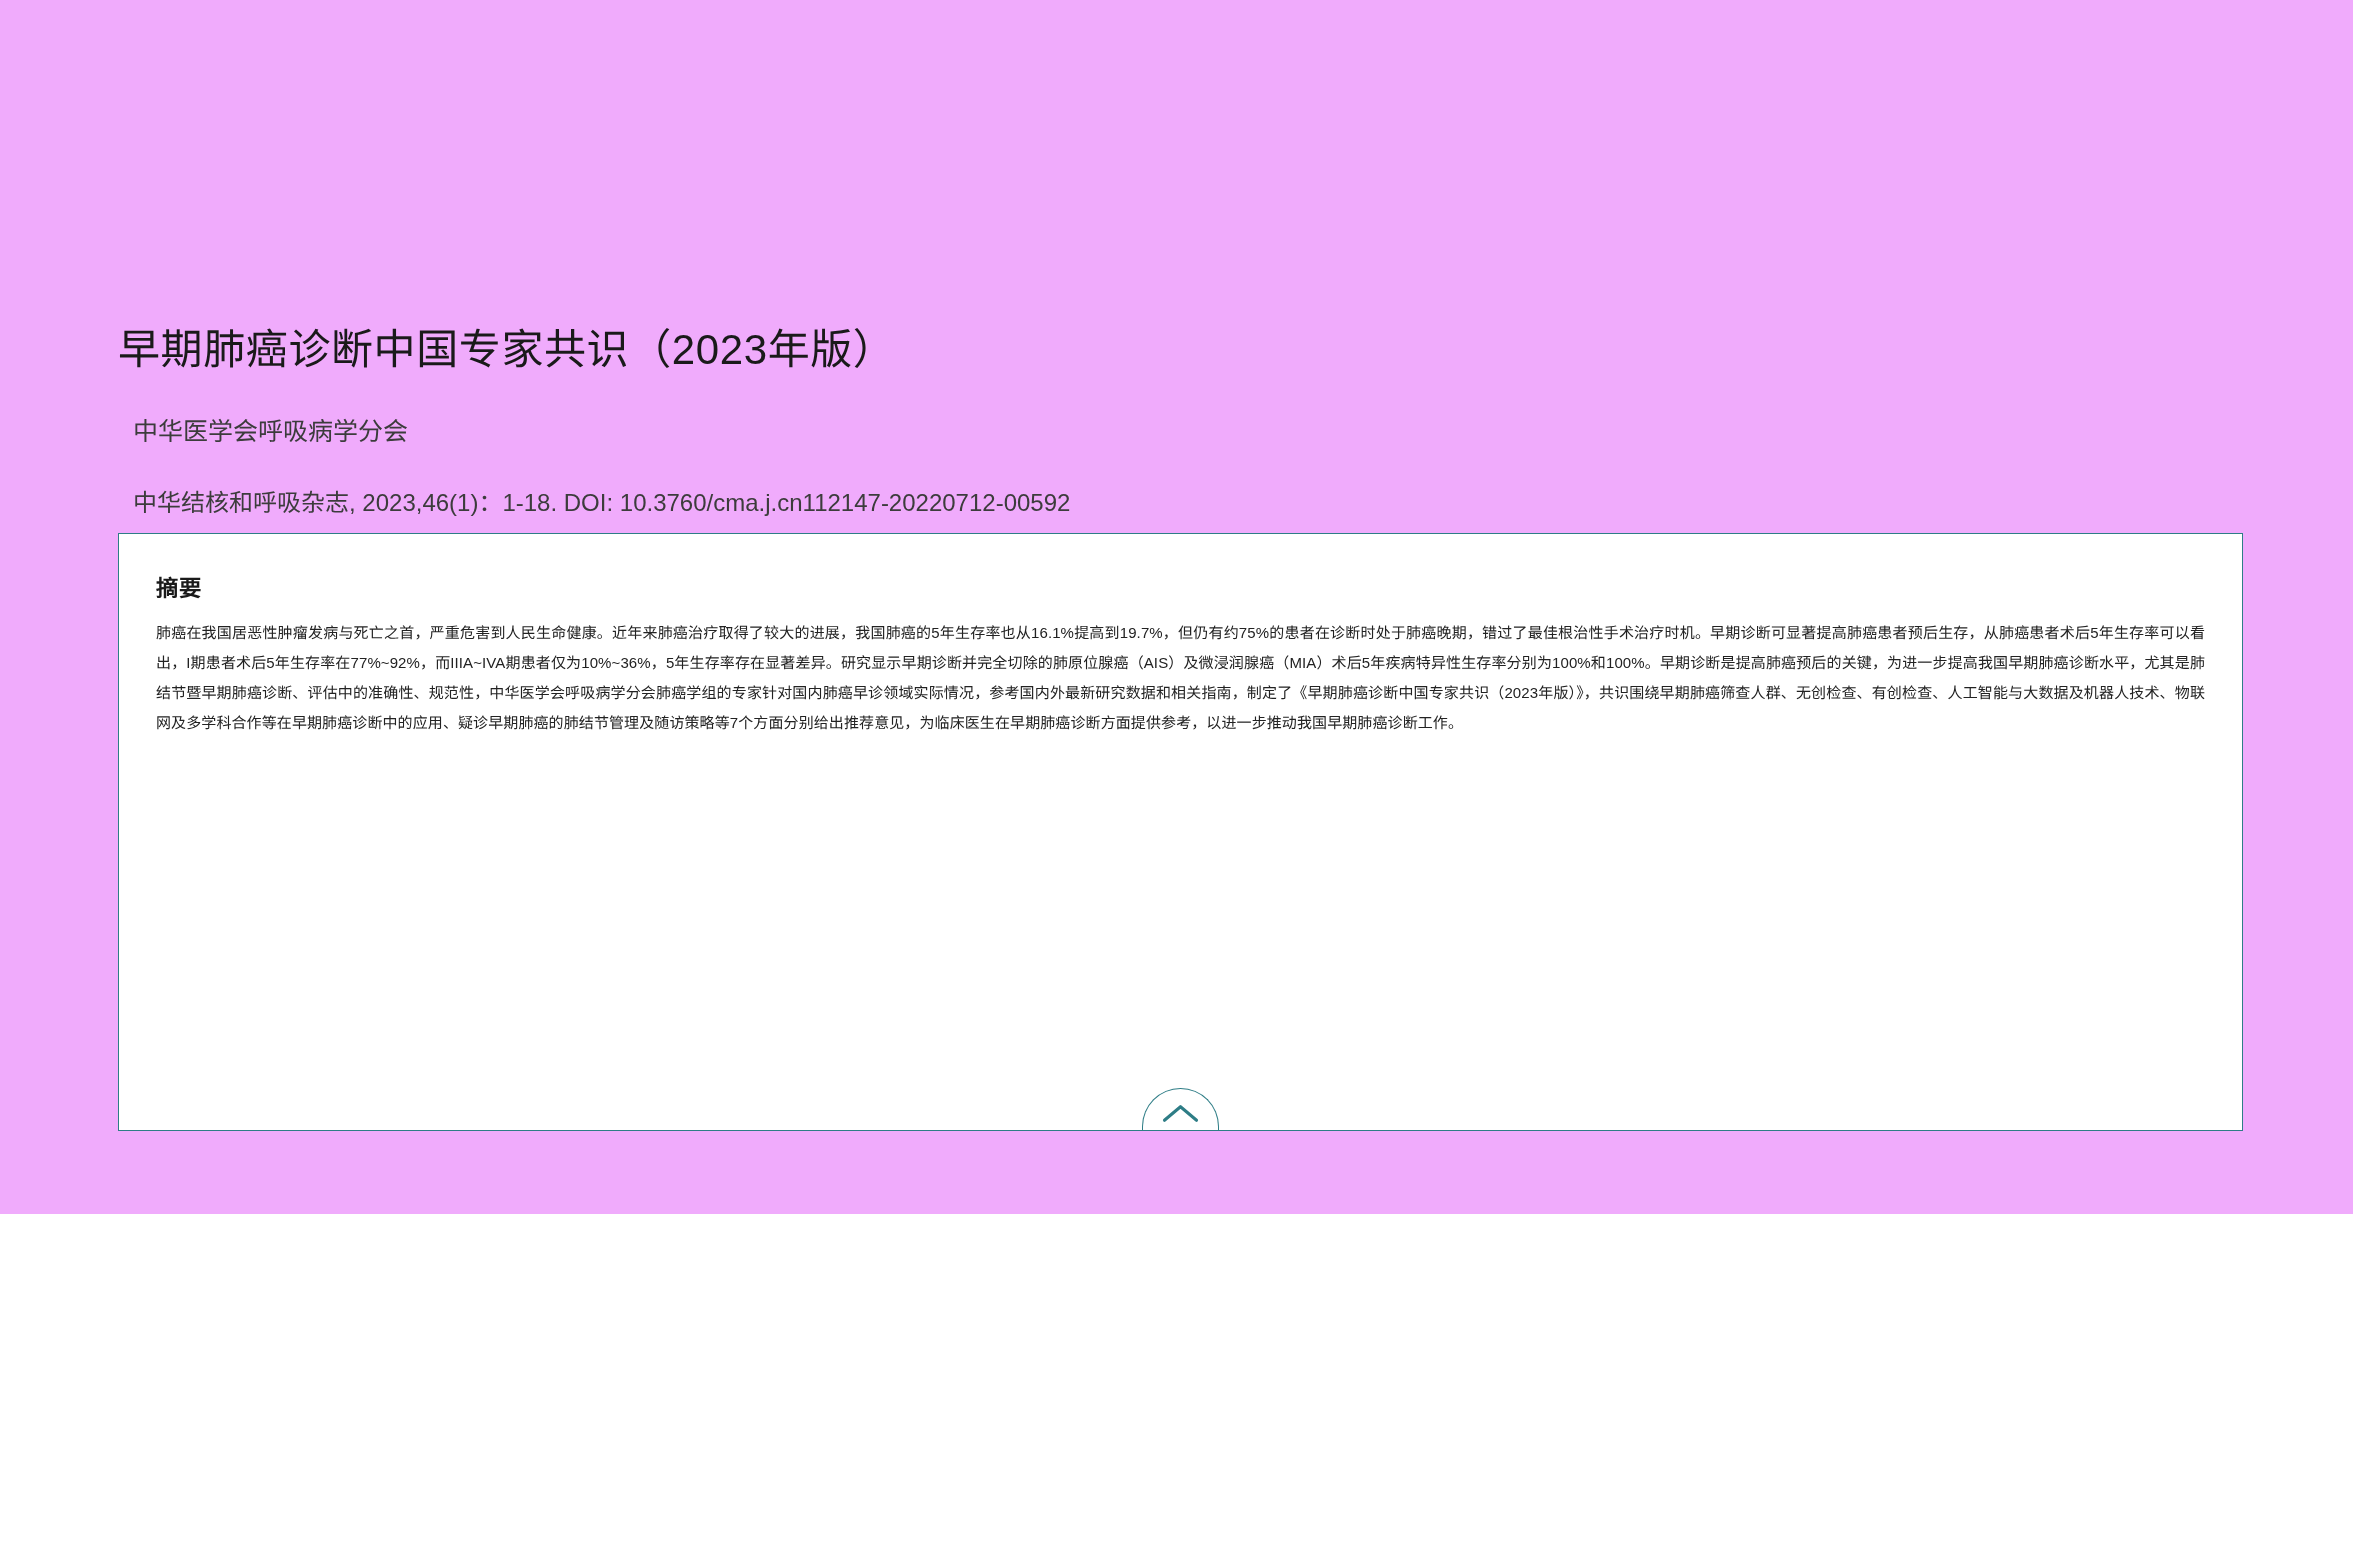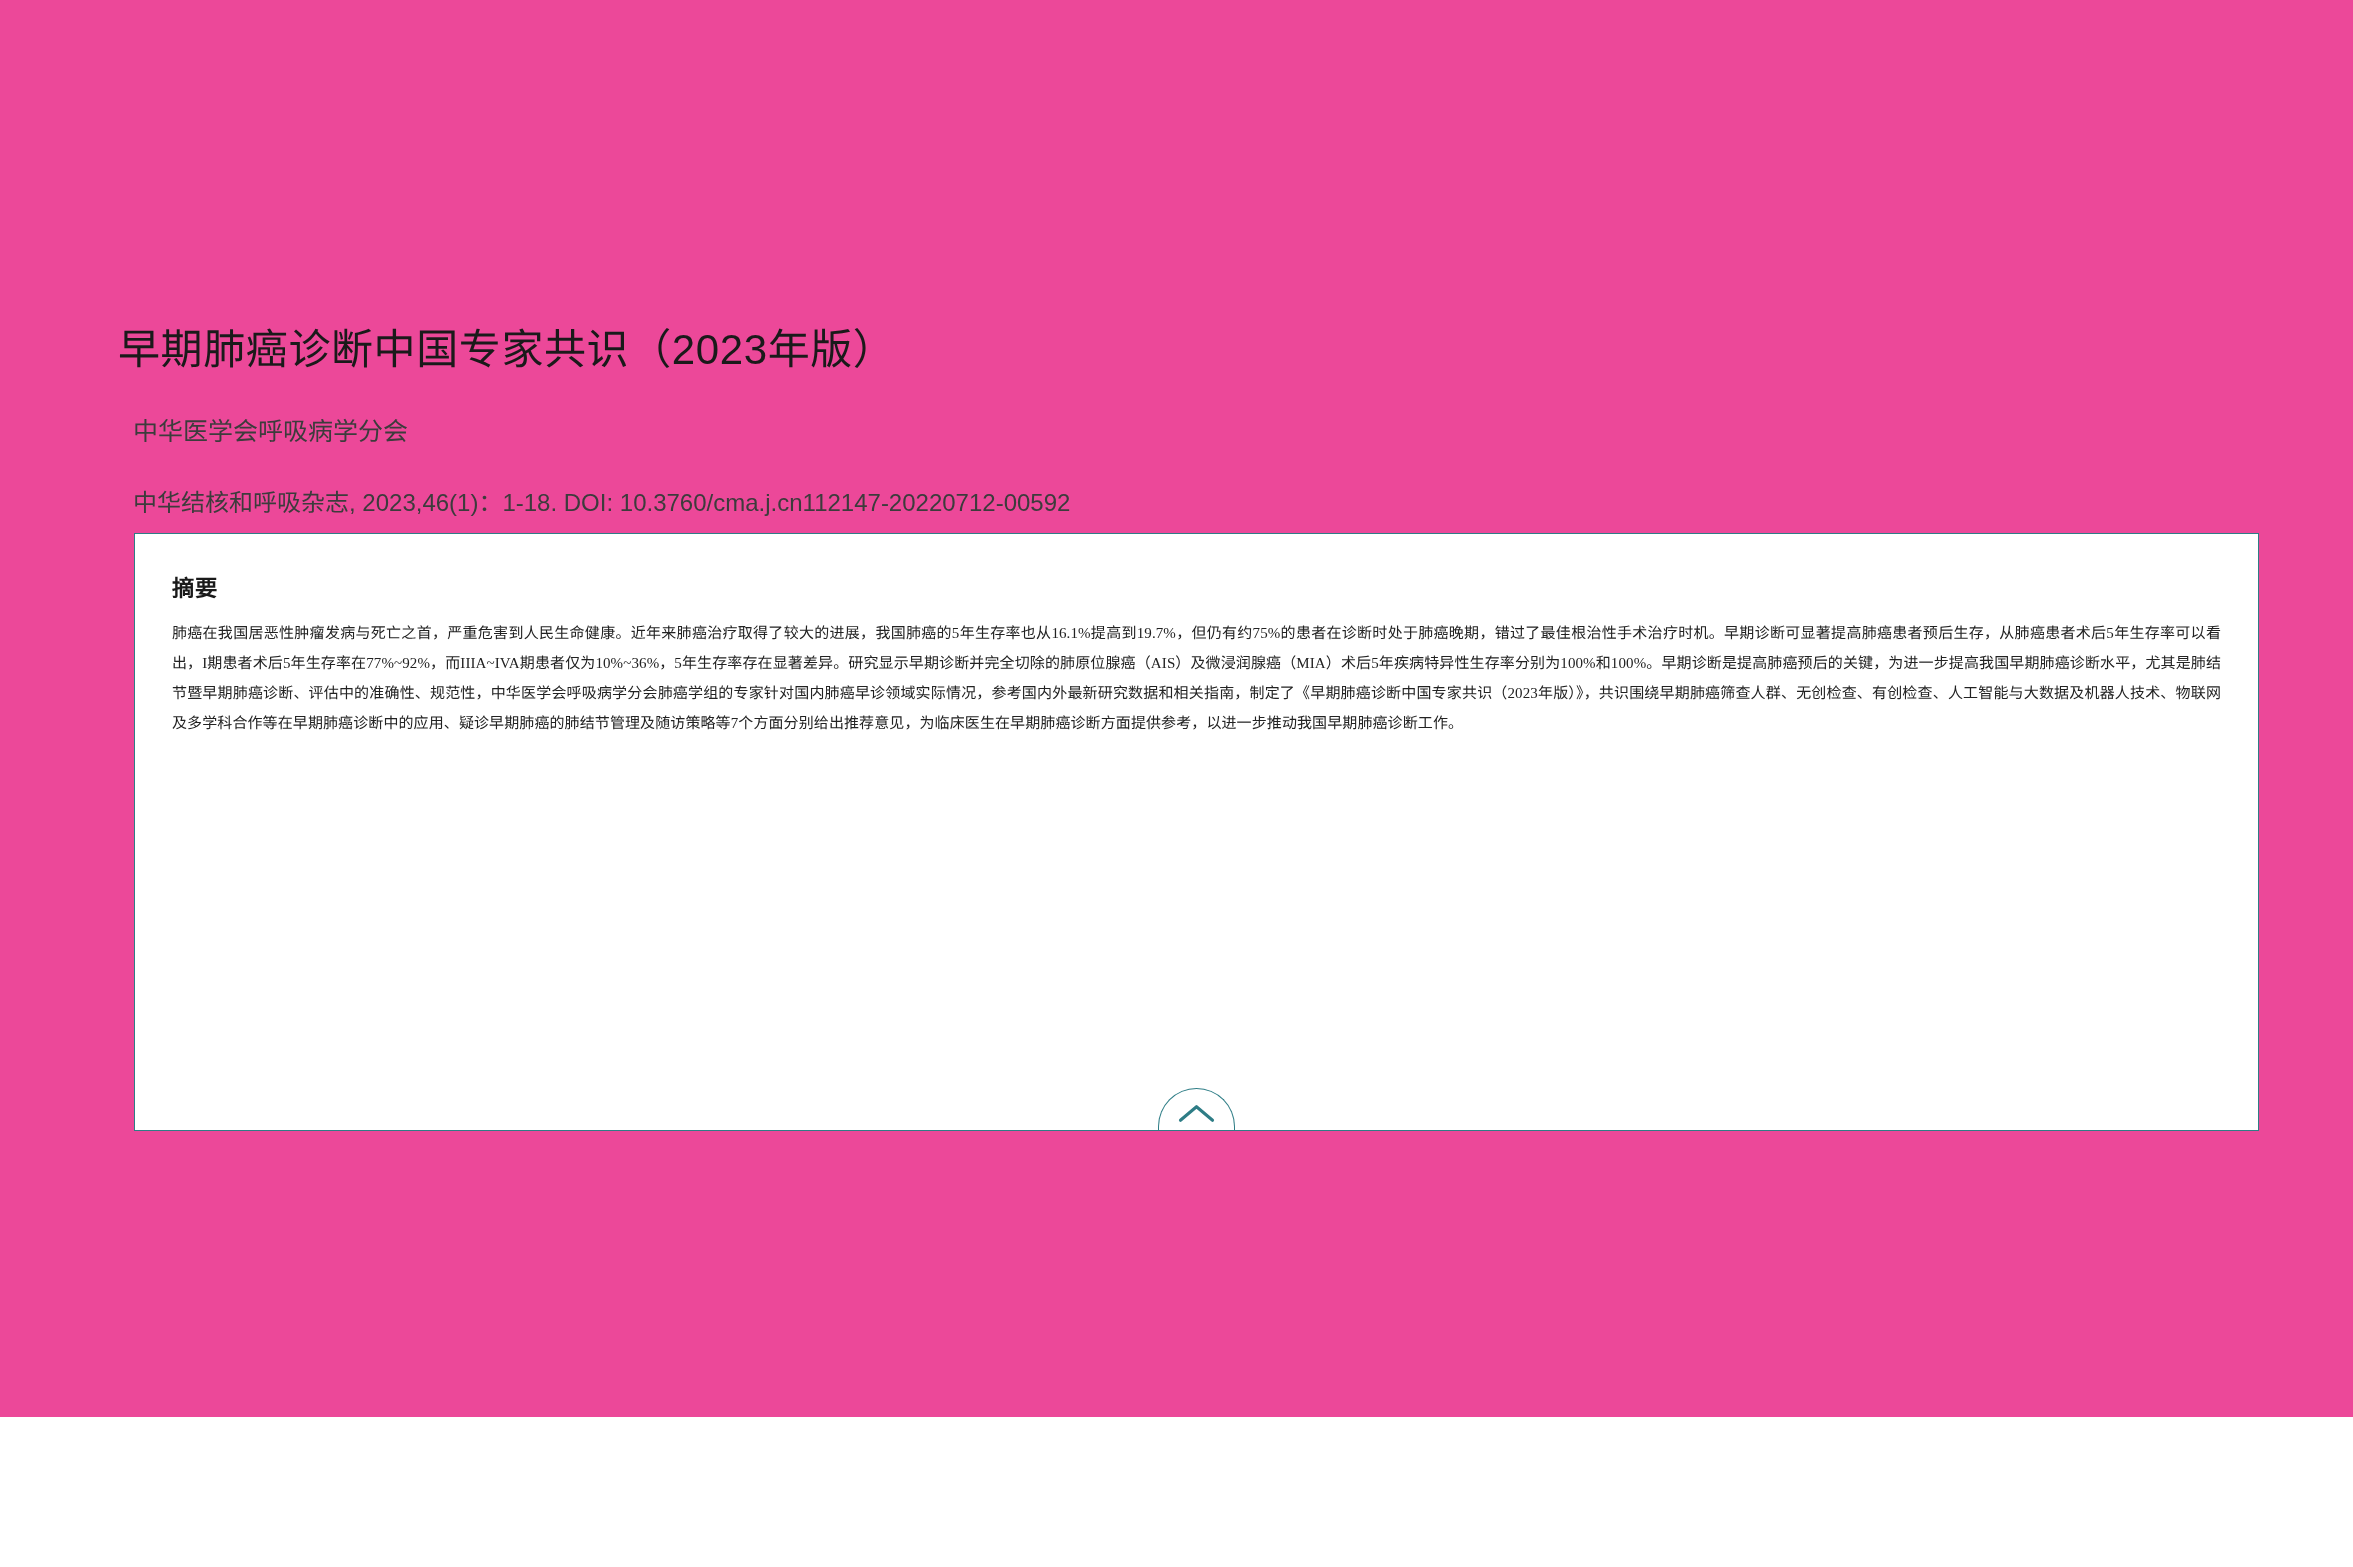--- a/index.html
+++ b/index.html
@@ -10,22 +10,22 @@
   body {
     width: 2354px;
     height: 1568px;
     font-family: "Liberation Sans", sans-serif;
     color: #333333;
     overflow: hidden;
   }
   .page {
     position: relative;
     width: 2354px;
-    height: 1417px;
-    background: #ec4899;
+    height: 1214px;
+    background: #f0abfc;
   }
   .content {
     position: absolute;
     left: 118px;
     top: 324px;
     width: 2136px;
   }
   .article-title {
     font-size: 42px;
     font-weight: 400;
@@ -47,28 +47,27 @@
     margin-top: 37px;
     font-size: 24px;
     color: #3c3c3c;
     font-weight: 400;
     line-height: 1.4;
     padding-left: 15px;
   }
   .abstract-box {
     position: relative;
     margin-top: 13.7px;
-    margin-left: 16px;
+    margin-left: 0px;
     width: 2125px;
     border: 1.9px solid #2e7d86;
     box-sizing: border-box;
     background: #ffffff;
     padding: 36px 37px 66px 37px;
     min-height: 598px;
-    font-family: Liberation Serif, serif;
   }
   .abstract-label {
     font-size: 22.4px;
     font-weight: bold;
     color: #1a1a1a;
     margin-bottom: 16px;
     letter-spacing: 0.6px;
   }
   .abstract-text {
     font-size: 15px;

